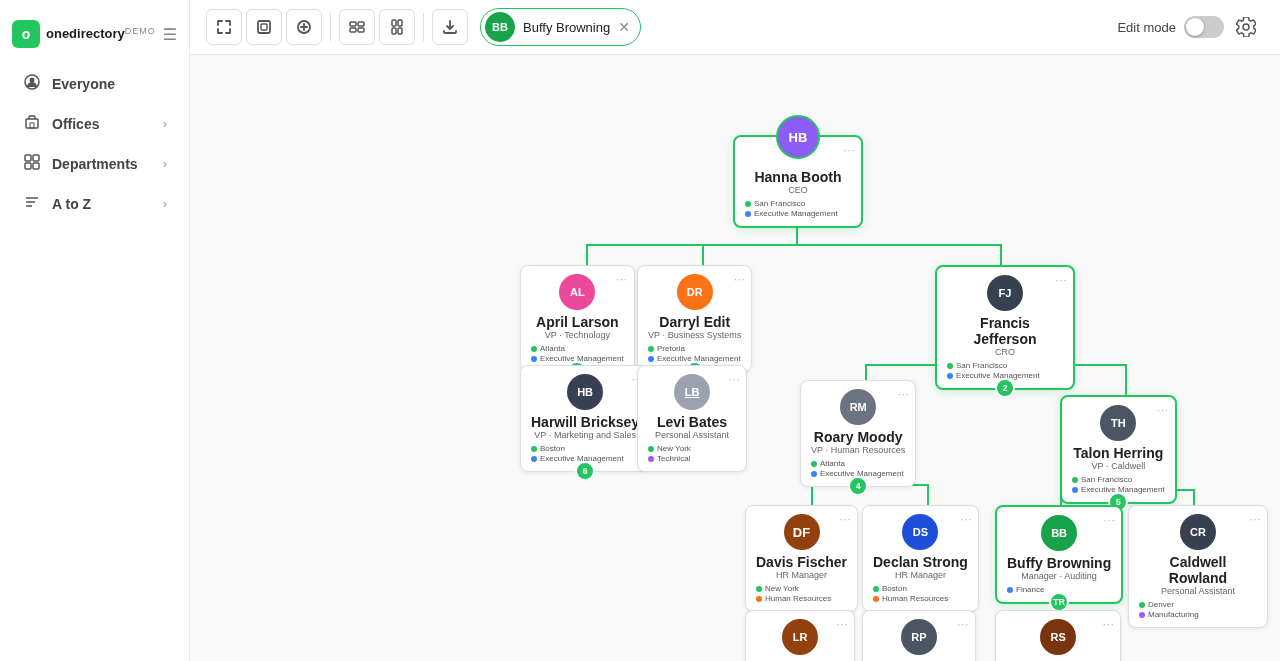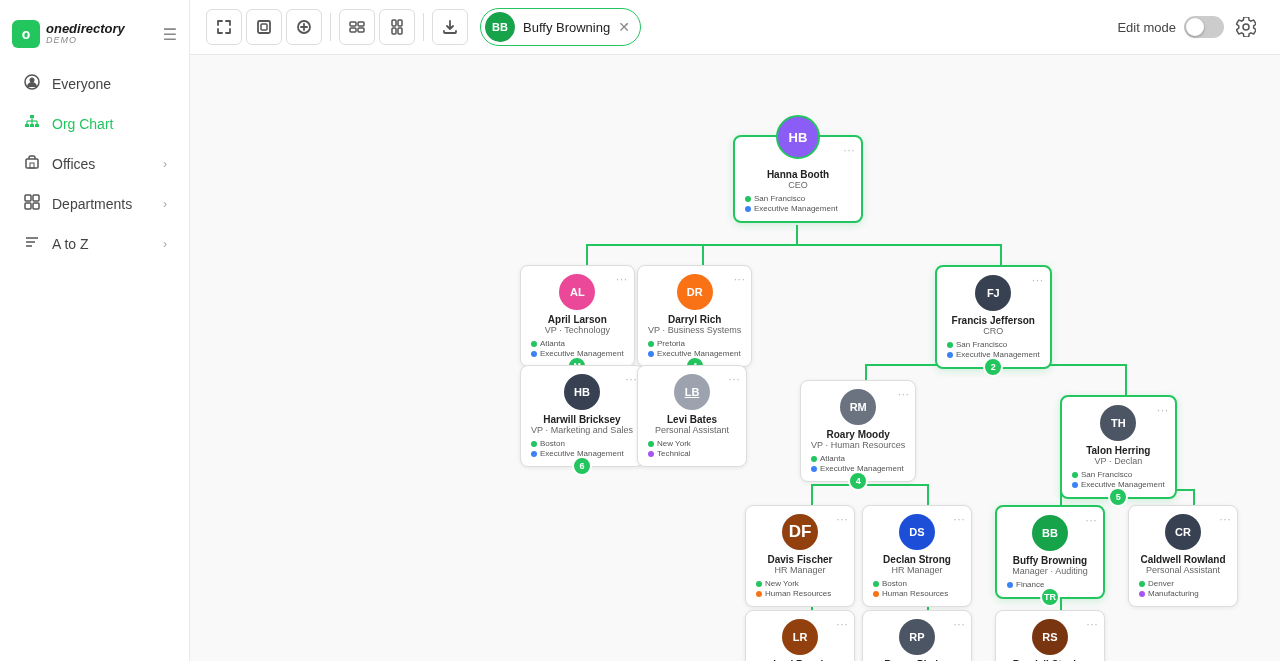--- a/index.html
+++ b/index.html
@@ -14,34 +14,34 @@
       display: flex;
       flex-direction: column;
       padding-top: 12px;
     }
     .sidebar-logo {
       display: flex;
       align-items: center;
       gap: 8px;
       padding: 8px 16px 16px;
     }
-    .logo-text { display: flex; flex-direction: column; line-height: 1.1; font-style: italic; }
+    .logo-text { display: flex; flex-direction: row; line-height: 1.1; }
     .logo-name { font-size: 13px; font-weight: 700; color: #1a1a1a; }
     .logo-demo { font-size: 9px; color: #888; text-transform: uppercase; letter-spacing: 1px; }
     .nav-item {
       display: flex;
       align-items: center;
       gap: 10px;
       padding: 10px 16px;
       cursor: pointer;
       border-radius: 6px;
       margin: 0 6px;
       color: #444;
       font-size: 14px;
-      font-weight: 400;
+      font-weight: 700;
       position: relative;
     }
     .nav-item.active { color: #22c55e; }
     .nav-item .nav-icon { font-size: 16px; width: 20px; text-align: center; }
     .nav-item .chevron { margin-left: auto; font-size: 12px; color: #aaa; }
     .nav-item.active .nav-icon { color: #22c55e; }
 
     
     .main {
       flex: 1;
@@ -129,21 +129,21 @@
       padding: 8px 10px 8px 10px;
       min-width: 110px;
       max-width: 140px;
       font-size: 10px;
       box-shadow: 0 1px 4px rgba(0,0,0,0.08);
     }
     .org-node.highlighted {
       border: 2px solid #22c55e;
       box-shadow: 0 2px 8px rgba(34,197,94,0.2);
     }
-    .node-name { font-size: 10px; font-weight: 700; color: #222; text-align: center; }
+    .node-name { font-size: 14px; font-weight: 700; color: #222; text-align: center; }
     .node-title { font-size: 9px; color: #666; text-align: center; margin-bottom: 4px; }
     .node-tags { display: flex; flex-direction: column; gap: 1px; }
     .node-tag { display: flex; align-items: center; gap: 3px; font-size: 8px; color: #555; }
     .tag-dot { width: 6px; height: 6px; border-radius: 50%; flex-shrink: 0; }
     .tag-dot.green { background: #22c55e; }
     .tag-dot.blue { background: #3b82f6; }
     .tag-dot.purple { background: #a855f7; }
     .tag-dot.orange { background: #f97316; }
     .node-menu { position: absolute; top: 6px; right: 6px; font-size: 12px; color: #bbb; cursor: pointer; }
     .node-count {
@@ -192,35 +192,20 @@
     <span class="nav-icon">
       <svg width="16" height="16" viewBox="0 0 16 16">
           <circle cx="8" cy="8" r="7" fill="none" stroke="#555" stroke-width="1.5"></circle>
           <circle cx="8" cy="6" r="2.5" fill="#555"></circle>
           <path d="M3 13c0-2.8 2.2-5 5-5s5 2.2 5 5" fill="#555"></path>
         </svg>
     </span>
     <span>Everyone</span>
   </div>
 
-  <div class="nav-item active">
-    <span class="nav-icon">
-      <svg width="16" height="16" viewBox="0 0 16 16">
-          <rect x="6" y="1" width="4" height="3" rx="0.5" fill="#22c55e"></rect>
-          <rect x="1" y="10" width="4" height="3" rx="0.5" fill="#22c55e"></rect>
-          <rect x="6" y="10" width="4" height="3" rx="0.5" fill="#22c55e"></rect>
-          <rect x="11" y="10" width="4" height="3" rx="0.5" fill="#22c55e"></rect>
-          <line x1="8" y1="4" x2="8" y2="10" stroke="#22c55e" stroke-width="1.2"></line>
-          <line x1="3" y1="7" x2="13" y2="7" stroke="#22c55e" stroke-width="1.2"></line>
-          <line x1="3" y1="7" x2="3" y2="10" stroke="#22c55e" stroke-width="1.2"></line>
-          <line x1="13" y1="7" x2="13" y2="10" stroke="#22c55e" stroke-width="1.2"></line>
-        </svg>
-    </span>
-    <span>Org Chart</span>
-  </div>
 
   <div class="nav-item">
     <span class="nav-icon">
       <svg width="16" height="16" viewBox="0 0 16 16">
           <rect x="2" y="5" width="12" height="9" rx="1" fill="none" stroke="#555" stroke-width="1.5"></rect>
           <path d="M5 5V3.5A1.5 1.5 0 016.5 2h3A1.5 1.5 0 0111 3.5V5" fill="none" stroke="#555" stroke-width="1.5"></path>
           <rect x="6" y="9" width="4" height="5" fill="none" stroke="#555" stroke-width="1"></rect>
         </svg>
     </span>
     <span>Offices</span>
@@ -382,21 +367,21 @@
               <span class="tag-dot blue"></span>
               <span>Executive Management</span>
             </div>
         </div>
         <div class="node-count">M</div>
       </div>
 
       <div class="org-node" style="left:447px;top:210px;">
         <div style="width:36px;height:36px;border-radius:50%;background:#F97316;margin:0 auto 4px;display:flex;align-items:center;justify-content:center;color:#fff;font-size:11px;font-weight:700;">DR</div>
         <div class="node-menu">···</div>
-        <div class="node-name">Darryl Rich</div>
+        <div class="node-name">Darryl Edit</div>
         <div class="node-title">VP · Business Systems</div>
         <div class="node-tags">
           <div class="node-tag">
               <span class="tag-dot green"></span>
               <span>Pretoria</span>
             </div>
           <div class="node-tag">
               <span class="tag-dot blue"></span>
               <span>Executive Management</span>
             </div>
@@ -472,36 +457,36 @@
               <span>Executive Management</span>
             </div>
         </div>
         <div class="node-count">4</div>
       </div>
 
       <div class="org-node highlighted" style="left:870px;top:340px;">
         <div style="width:36px;height:36px;border-radius:50%;background:#4B5563;margin:0 auto 4px;display:flex;align-items:center;justify-content:center;color:#fff;font-size:11px;font-weight:700;">TH</div>
         <div class="node-menu">···</div>
         <div class="node-name">Talon Herring</div>
-        <div class="node-title">VP · Declan</div>
+        <div class="node-title">VP · Caldwell</div>
         <div class="node-tags">
           <div class="node-tag">
               <span class="tag-dot green"></span>
               <span>San Francisco</span>
             </div>
           <div class="node-tag">
               <span class="tag-dot blue"></span>
               <span>Executive Management</span>
             </div>
         </div>
         <div class="node-count">5</div>
       </div>
 
       <div class="org-node" style="left:555px;top:450px;">
-        <div style="width:36px;height:36px;border-radius:50%;background:#92400E;margin:0 auto 4px;display:flex;align-items:center;justify-content:center;color:#fff;font-size:17px;font-weight:700;">DF</div>
+        <div style="width:36px;height:36px;border-radius:50%;background:#92400E;margin:0 auto 4px;display:flex;align-items:center;justify-content:center;color:#fff;font-size:13px;font-weight:700;">DF</div>
         <div class="node-menu">···</div>
         <div class="node-name">Davis Fischer</div>
         <div class="node-title">HR Manager</div>
         <div class="node-tags">
           <div class="node-tag">
               <span class="tag-dot green"></span>
               <span>New York</span>
             </div>
           <div class="node-tag">
               <span class="tag-dot orange"></span>

